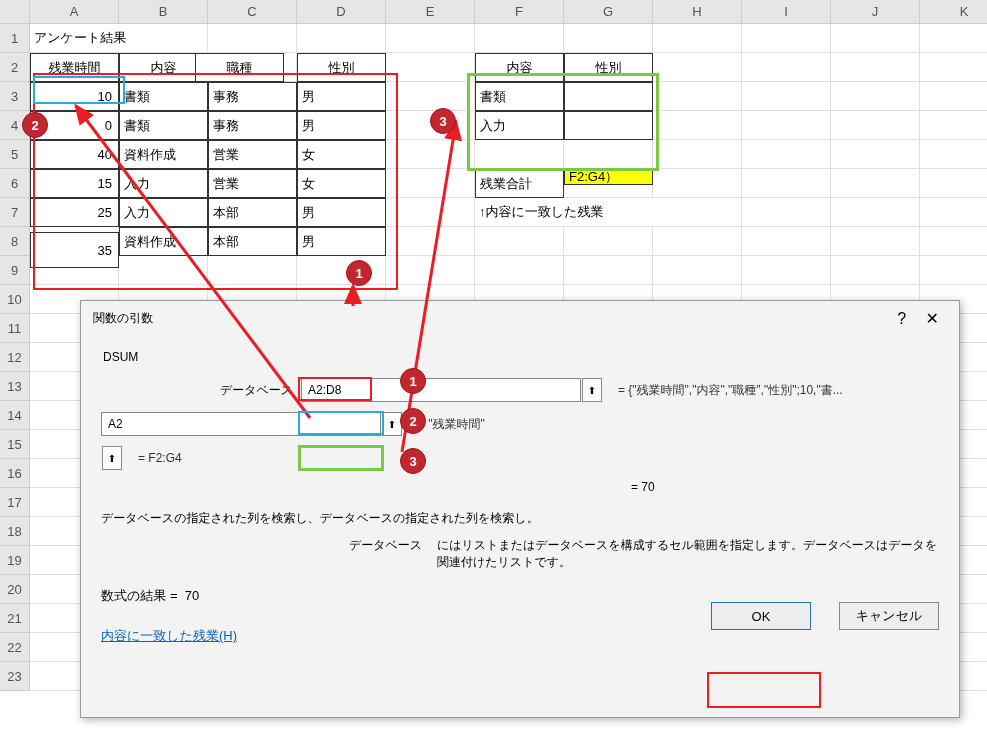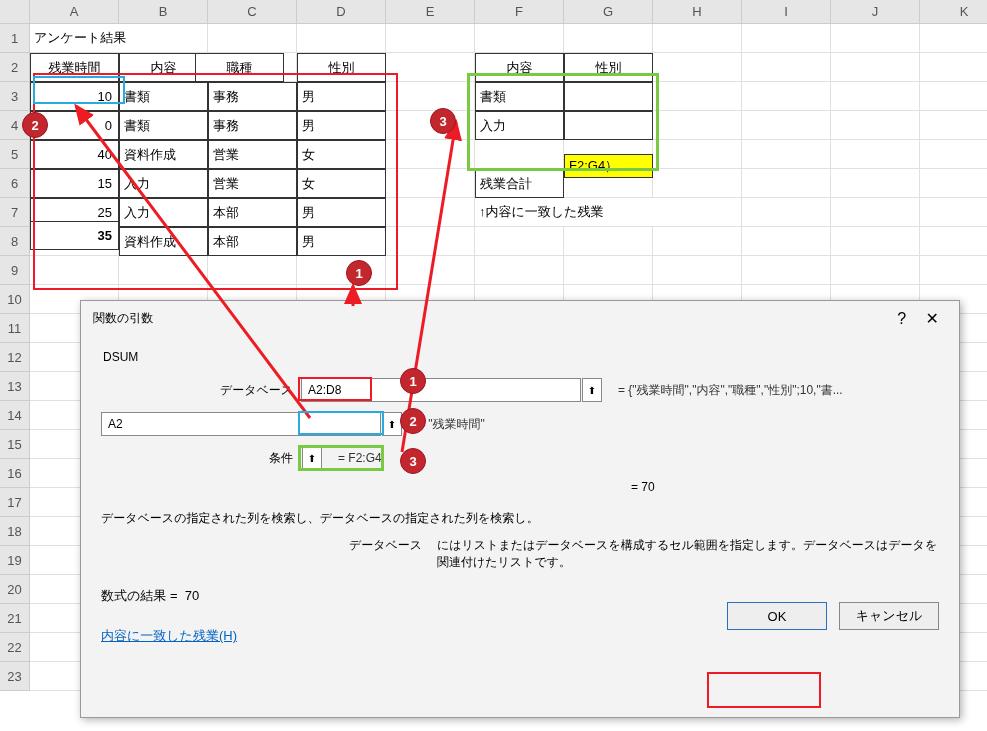--- a/index.html
+++ b/index.html
@@ -37,21 +37,21 @@
 .arg-input { width: 280px; height: 24px; border: 1px solid #888; background: #fff; padding: 2px 6px; font-size: 12px; }
 .arg-picker { width: 20px; height: 24px; border: 1px solid #888; background: #fff; margin-left: 1px; display: flex; align-items: center; justify-content: center; font-size: 10px; }
 .arg-eq { margin-left: 16px; color: #333; }
 .desc1 { margin: 16px 0 10px 0; }
 .desc2 { margin-left: 248px; display: flex; }
 .desc2 .lbl { width: 88px; }
 .desc2 .txt { flex: 1; }
 .dlg-foot { display: flex; justify-content: space-between; align-items: center; padding: 0 20px 12px 20px; }
 .foot-left .res { margin-bottom: 22px; }
 .foot-left a { color: #0563c1; text-decoration: underline; cursor: pointer; }
-.btns { display: flex; gap: 12px; }
+.btns { display: flex; gap: 28px; }
 .btn { width: 100px; height: 28px; border: 1px solid #888; background: #eee; display: flex; align-items: center; justify-content: center; cursor: pointer; }
 .btn.ok { border: 1px solid #2a6fbb; }
 
 svg.arrow { position: absolute; pointer-events: none; z-index: 8; }
 </style>
 </head>
 <body>
 
 <div class="sheet">
   <div class="col-headers">
@@ -367,32 +367,32 @@
       <div class="cell b" style="left: 178px; top: 116px; width: 89px; height: 29px;">営業</div>
       <div class="cell b" style="left: 267px; top: 116px; width: 89px; height: 29px;">女</div>
       <div class="cell b num" style="left: 0px; top: 145px; width: 89px; height: 29px;">15</div>
       <div class="cell b" style="left: 89px; top: 145px; width: 89px; height: 29px;">入力</div>
       <div class="cell b" style="left: 178px; top: 145px; width: 89px; height: 29px;">営業</div>
       <div class="cell b" style="left: 267px; top: 145px; width: 89px; height: 29px;">女</div>
       <div class="cell b num" style="left: 0px; top: 174px; width: 89px; height: 29px;">25</div>
       <div class="cell b" style="left: 89px; top: 174px; width: 89px; height: 29px;">入力</div>
       <div class="cell b" style="left: 178px; top: 174px; width: 89px; height: 29px;">本部</div>
       <div class="cell b" style="left: 267px; top: 174px; width: 89px; height: 29px;">男</div>
-      <div class="cell b num" style="left: 0px; top: 197px; width: 89px; height: 29px; font-weight: bold;">35</div>
+      <div class="cell b num" style="left: 0px; top: 208px; width: 89px; height: 36px;">35</div>
       <div class="cell b" style="left: 89px; top: 203px; width: 89px; height: 29px;">資料作成</div>
       <div class="cell b" style="left: 178px; top: 203px; width: 89px; height: 29px;">本部</div>
       <div class="cell b" style="left: 267px; top: 203px; width: 89px; height: 29px;">男</div>
       <div class="cell b hdr" style="left: 445px; top: 29px; width: 89px; height: 29px;">内容</div>
       <div class="cell b hdr" style="left: 534px; top: 29px; width: 89px; height: 29px;">性別</div>
       <div class="cell b" style="left: 445px; top: 58px; width: 89px; height: 29px;">書類</div>
       <div class="cell b" style="left: 534px; top: 58px; width: 89px; height: 29px;"></div>
       <div class="cell b" style="left: 445px; top: 87px; width: 89px; height: 29px;">入力</div>
       <div class="cell b" style="left: 534px; top: 87px; width: 89px; height: 29px;"></div>
       <div class="cell b" style="left: 445px; top: 145px; width: 89px; height: 29px;">残業合計</div>
-      <div class="cell b yellow" style="left: 534px; top: 130px; width: 89px; height: 24px;">F2:G4）</div>
+      <div class="cell b yellow" style="left: 534px; top: 145px; width: 89px; height: 16px;">F2:G4）</div>
       <div class="cell" style="left: 445px; top: 174px; width: 267px; height: 29px;">↑内容に一致した残業</div>
     </div>
 </div>
 
 <div class="dialog">
   <div class="dlg-title">
     <span>関数の引数</span>
     <span>
       <span class="dlg-help">?</span>
       <span class="dlg-close">✕</span>
@@ -406,21 +406,20 @@
           <input class="arg-input" value="A2:D8" style="">
           <div class="arg-picker">⬆</div>
           <div class="arg-eq">=  {"残業時間","内容","職種","性別";10,"書...</div>
         </div>
         <div class="arg-row">
           <input class="arg-input" value="A2" style="">
           <div class="arg-picker">⬆</div>
           <div class="arg-eq">=  "残業時間"</div>
         </div>
         <div class="arg-row">
-          <div class="arg-lbl">条件</div>
           <div class="arg-picker">⬆</div>
           <div class="arg-eq">=  F2:G4</div>
         </div>
       </div>
     <div style="margin-left:530px;margin-top:4px;">=  70</div>
     <div class="desc1">データベースの指定された列を検索し、データベースの指定された列を検索し。</div>
     <div class="desc2">
       <div class="lbl">データベース</div>
       <div class="txt">にはリストまたはデータベースを構成するセル範囲を指定します。データベースはデータを関連付けたリストです。</div>
     </div>

